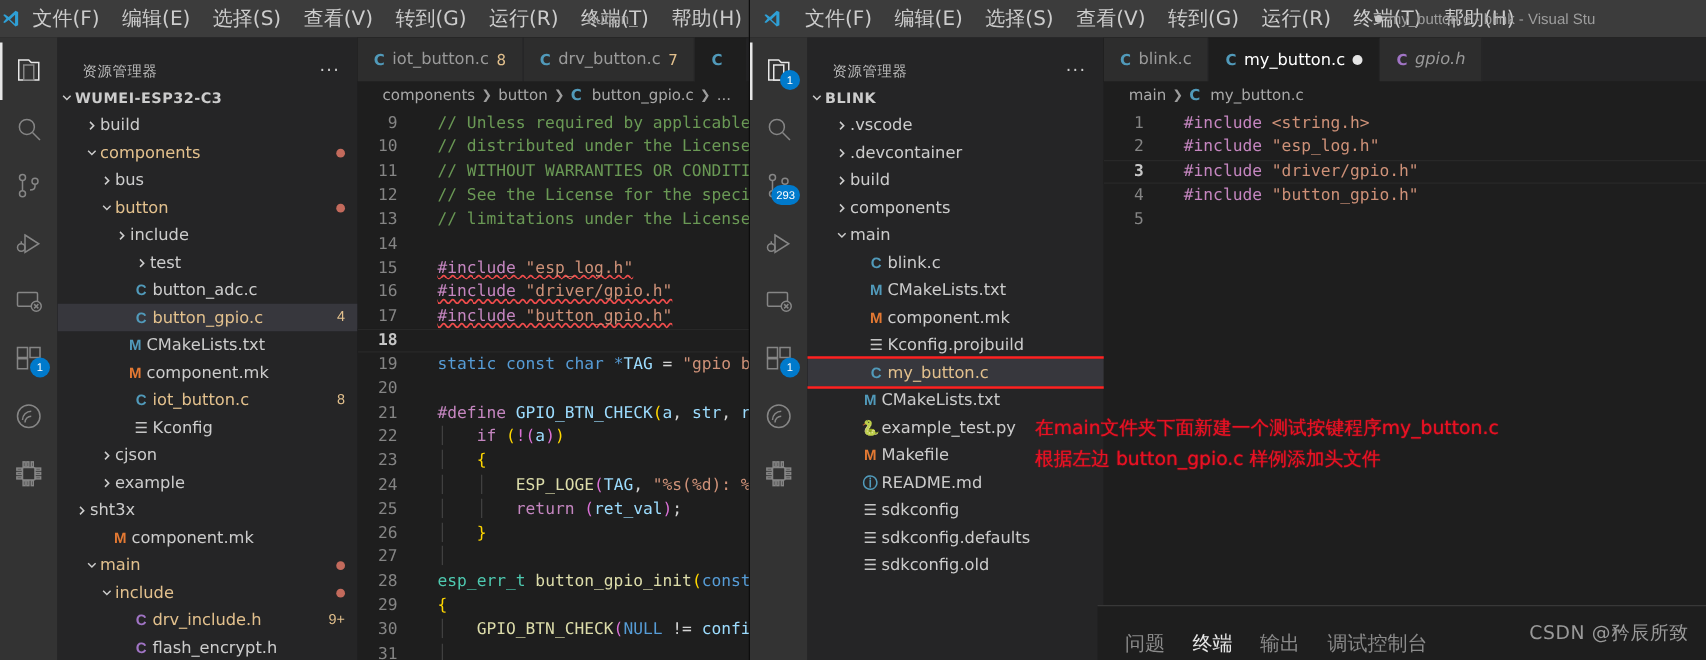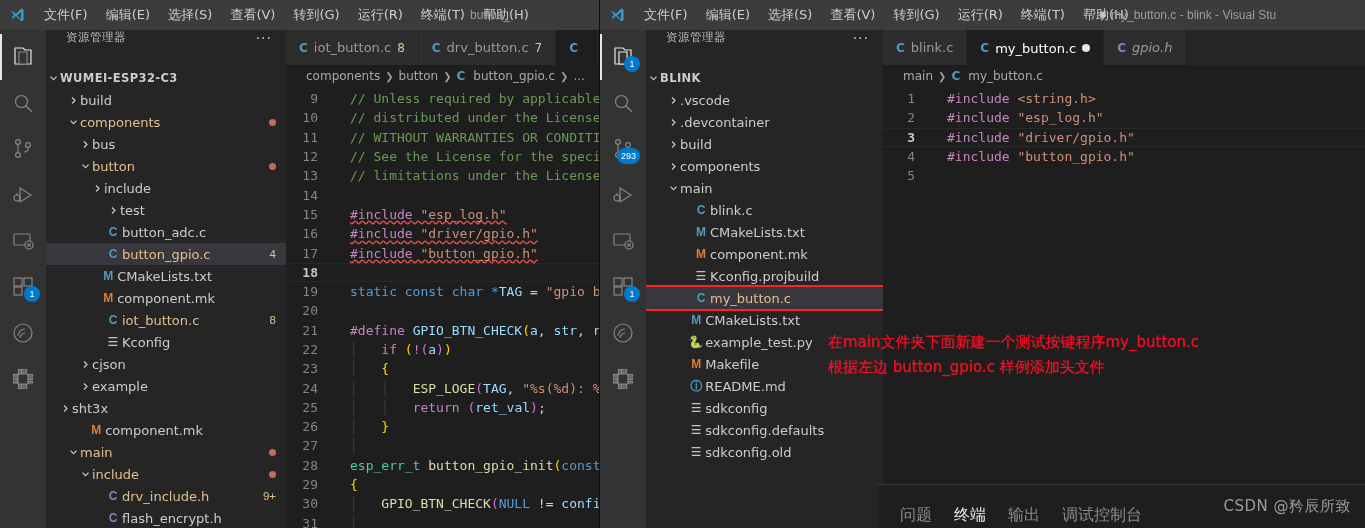--- a/index.html
+++ b/index.html
@@ -18,21 +18,21 @@
 
   .titlebar {
     height: 30px; background: #3c3c3c; display: flex; align-items: center;
     color: #cccccc; font-size: 12px; position: relative;
   }
   #win-left .titlebar { background: #3c3c3c; }
   .vslogo { width: 35px; height: 30px; display:flex; align-items:center; justify-content:center; }
   .vslogo svg { width: 17px; height: 17px; }
   .menu { display: flex; align-items: center; gap: 0; }
   .menu-item {
-    padding: 4px 9px; font-size: 13px; color: #cccccc; white-space: nowrap;
+    padding: 4px 9px; font-size: 16px; color: #cccccc; white-space: nowrap;
     font-family: "DejaVu Sans", sans-serif;
   }
   .title-center {
     position: absolute; left: 0; right: 0; text-align: center;
     font-size: 12px; color: #9d9d9d; pointer-events: none;
   }
   #win-left .title-center { text-align: left; left: 470px; }
   #win-right .title-center { text-align: left; left: 500px; }
   .dirty-dot { display:inline-block; width:6px; height:6px; border-radius:50%; background:#c5c5c5; vertical-align: middle; margin-right: 5px; margin-bottom: 2px;}
 
@@ -53,21 +53,21 @@
   .badge {
     position: absolute; right: 6px; bottom: 8px; min-width: 16px; height: 16px; padding: 0 4px;
     background: #007acc; color: #fff; border-radius: 8px; font-size: 9px;
     display: flex; align-items: center; justify-content: center; font-family: "Liberation Sans", sans-serif;
   }
 
   
   .sidebar { width: 240px; flex: 0 0 240px; background: #252526; display: flex; flex-direction: column; }
   #win-right .sidebar { width: 237px; flex: 0 0 237px; }
   .sidebar-head {
-    height: 35px; display:flex; align-items:flex-start; justify-content: space-between;
+    height: 35px; display:flex; align-items:flex-end; justify-content: space-between;
     padding: 0 14px 0 20px; color:#bbbbbb; font-size: 11.5px; letter-spacing: .5px;
     font-family: "DejaVu Sans", sans-serif;
   }
   .sb-dots { color:#cccccc; font-size: 14px; letter-spacing: 1px; }
   .tree { flex: 1; overflow: hidden; padding-top: 2px; font-size: 13px; }
   .row {
     display: flex; align-items: center; height: 22px; padding-right: 10px;
     color: #cccccc; white-space: nowrap; position: relative;
   }
   .row.selected { background: #37373d; }

